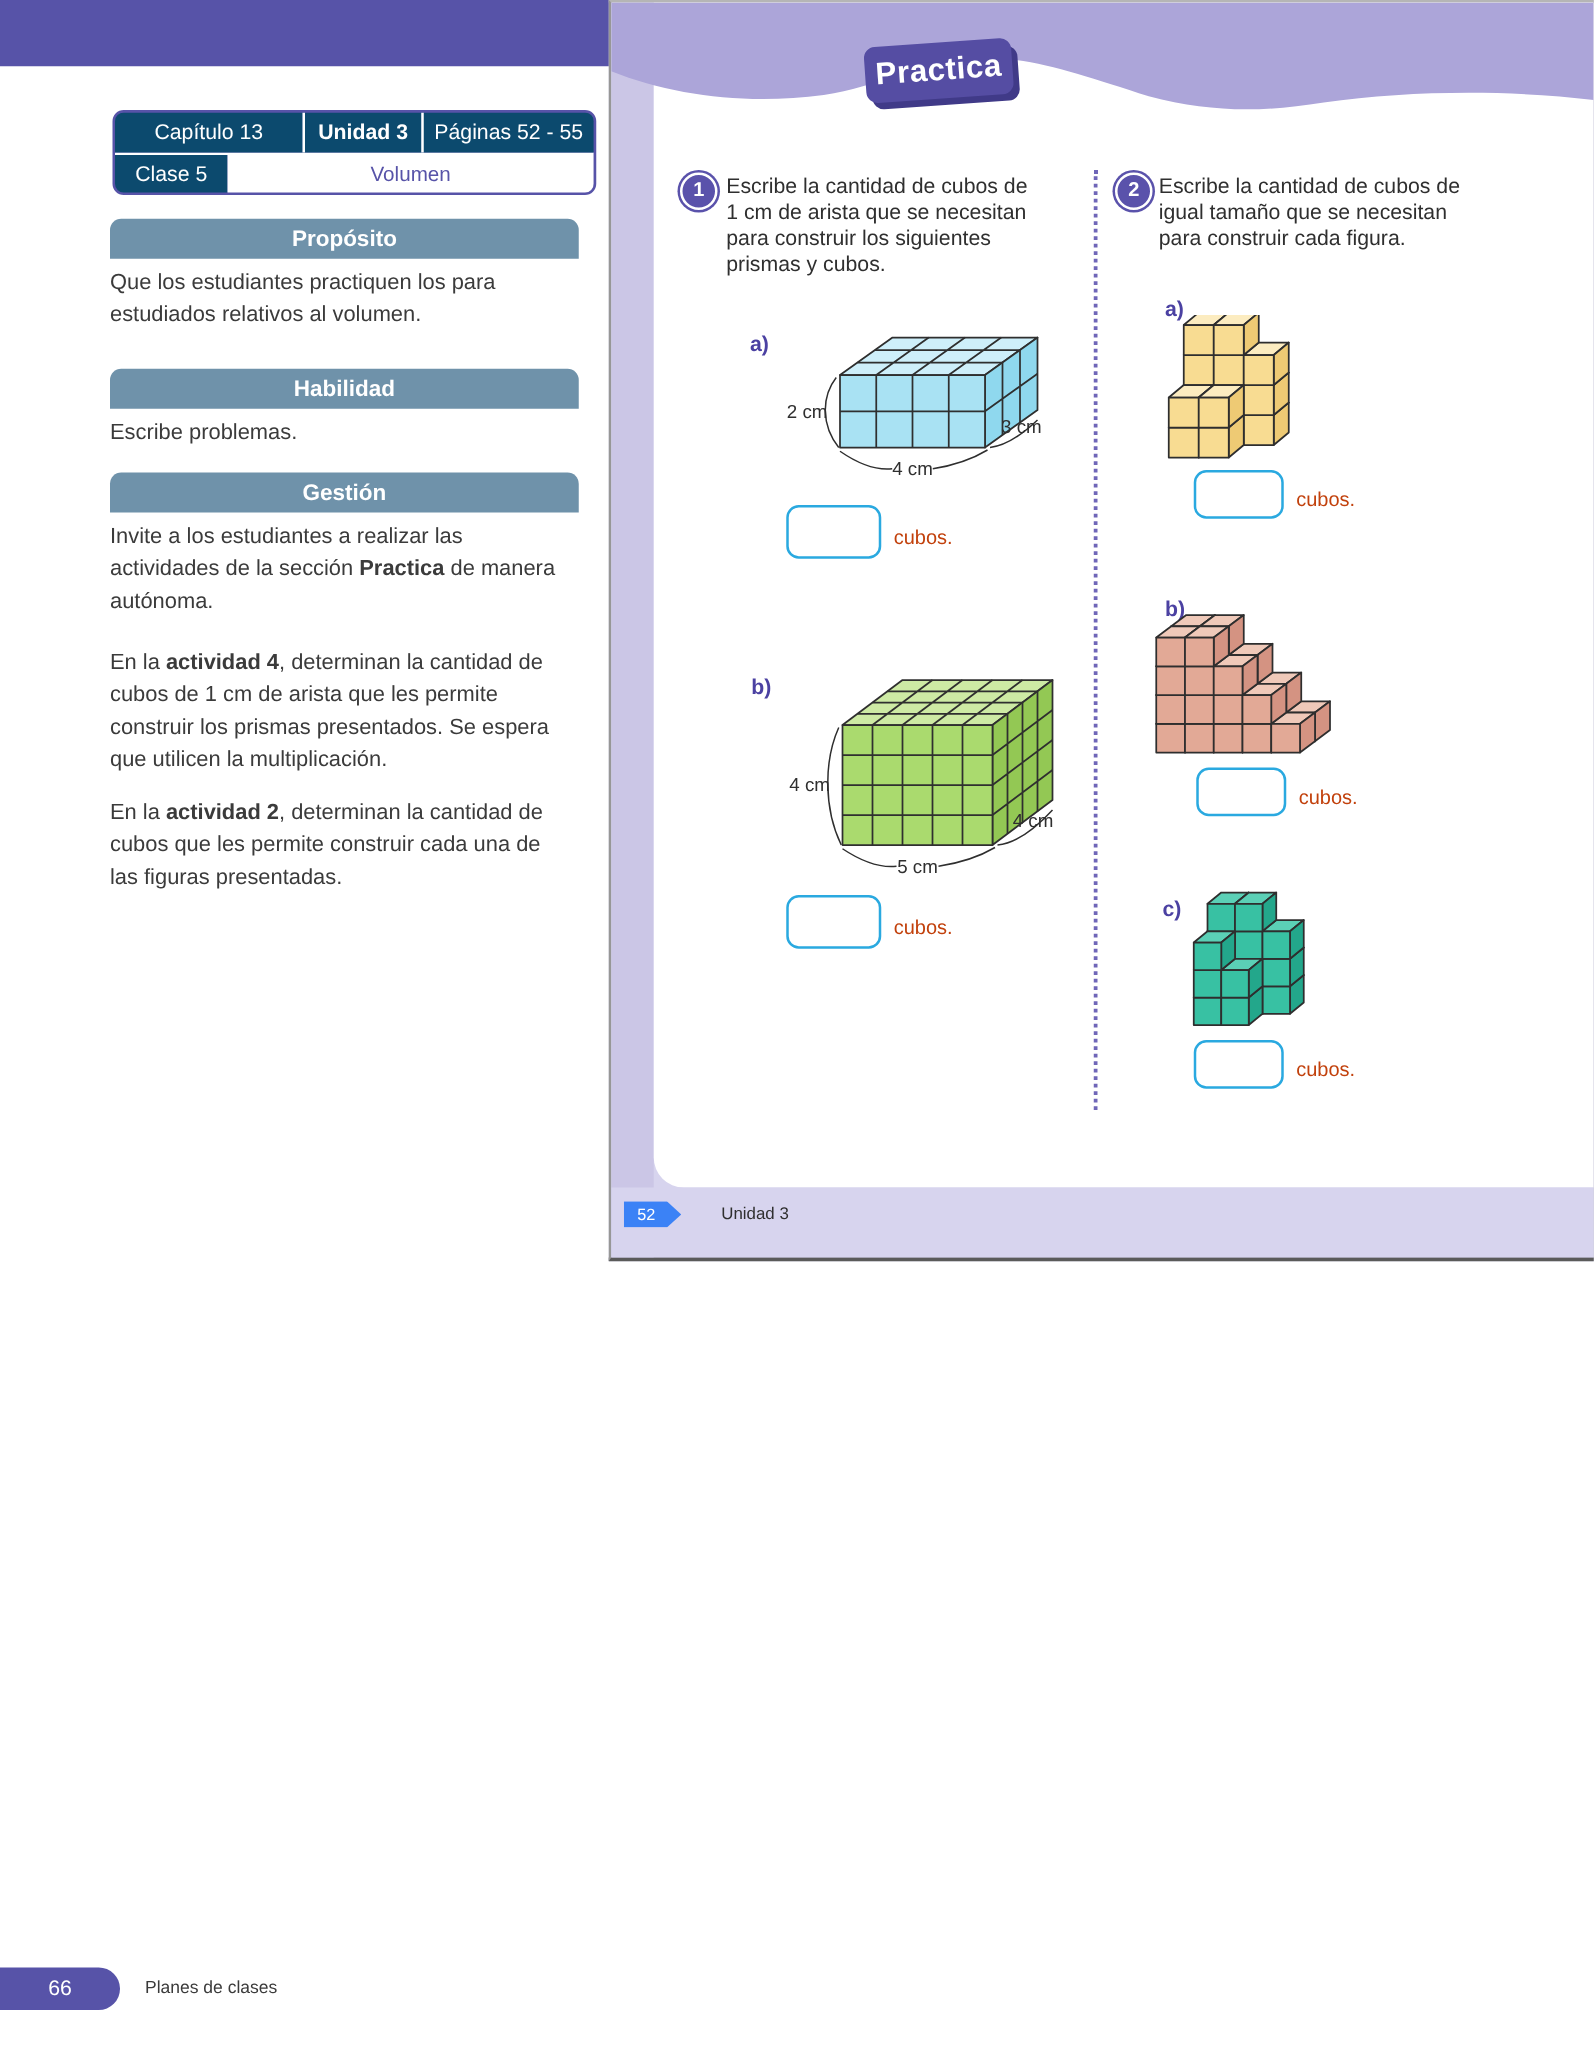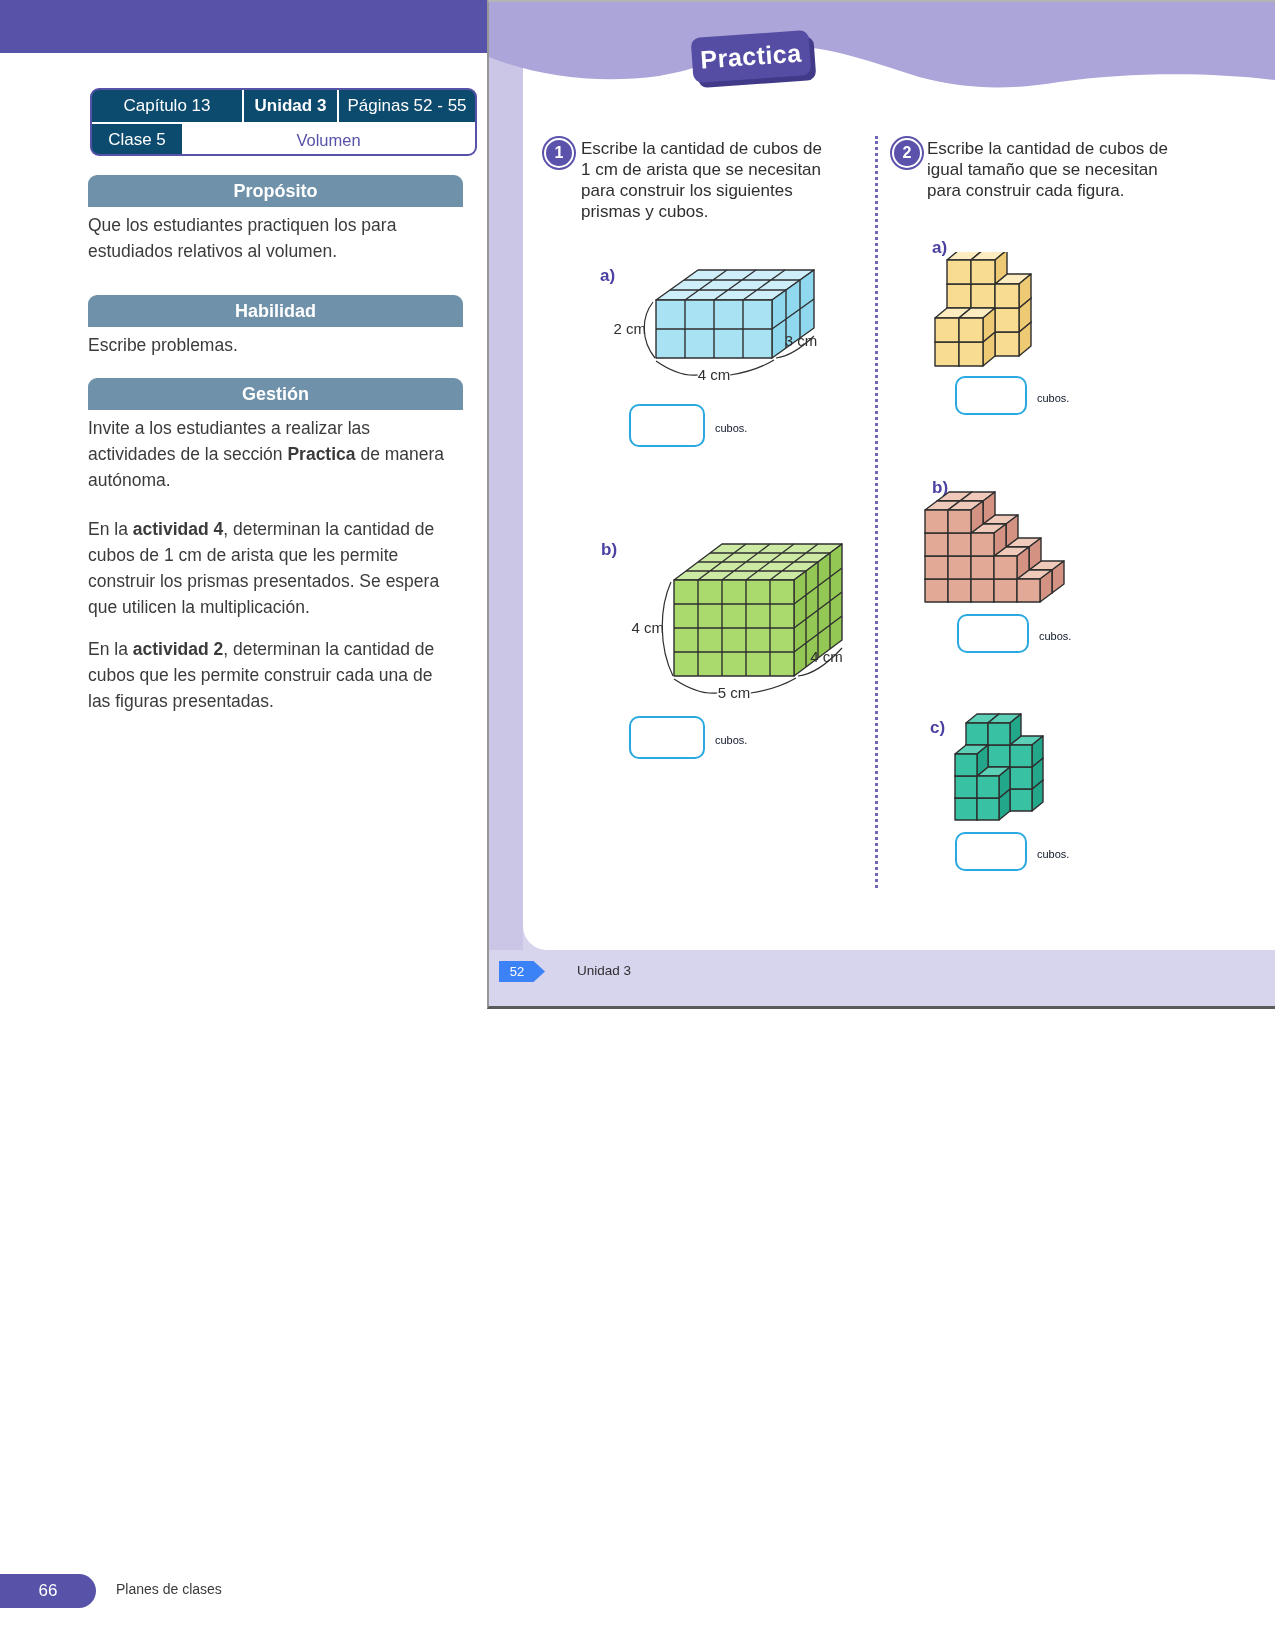--- a/index.html
+++ b/index.html
@@ -30,21 +30,21 @@
               transform:rotate(-4deg);}
   .badge{left:203px;top:32px;width:118px;height:45px;background:#554da3;border-radius:9px;
          transform:rotate(-4deg);display:flex;align-items:center;justify-content:center;
          color:#fff;font-weight:bold;font-size:25px;letter-spacing:.5px;}
   .numcircle{width:26px;height:26px;border-radius:50%;background:#5a52ab;border:2px solid #fff;
              box-shadow:0 0 0 2px #5a52ab;color:#fff;font-weight:bold;font-size:16px;
              display:flex;align-items:center;justify-content:center;}
   .instr{font-size:17px;line-height:21px;color:#2f2f2f;}
   .itemlabel{font-size:17px;font-weight:bold;color:#4b41a2;}
   .ansbox{border:2.5px solid #2aa9e0;border-radius:10px;background:#fff;box-sizing:border-box;}
-  .cubos{font-size:11px;color:#0f172a;text-align:center;}
+  .cubos{font-size:16px;color:#c2410c;text-align:center;}
   .divider{width:0;border-left:3px dotted #6f66b8;}
   .figsvg text{font-family:"Liberation Sans","DejaVu Sans",sans-serif;font-size:15px;fill:#2f2f2f;}
   .band{left:0;right:0;bottom:0;height:56px;background:#d7d4ee;}
   .pagebadge{left:10px;top:959px;width:46px;height:21px;background:#3b82f6;
              clip-path:polygon(0 0,75% 0,100% 50%,75% 100%,0 100%);
              color:#fff;font-size:13px;display:flex;align-items:center;justify-content:center;
              padding-right:10px;box-sizing:border-box;}
   .unitlabel{left:88px;top:961px;font-size:13.5px;color:#2f2f2f;}
   
   .footpill{left:0;top:1574px;width:96px;height:34px;background:#5753a8;border-radius:0 17px 17px 0;
@@ -86,21 +86,21 @@
   <svg class="abs wave" viewBox="0 0 786 112">
     <path d="M0,55 C50,75 110,82 170,74 C215,67 240,50 285,45 C330,41 370,56 430,75 C480,88 520,88 570,80 C640,70 720,70 786,78 L786,0 L0,0 Z" fill="#aca5d9"></path>
   </svg>
   <div class="abs badge-back"></div>
   <div class="abs badge">Practica</div>
 
   <div class="abs numcircle" style="left:55px;top:136px">1</div>
   <div class="abs instr" style="left:92px;top:136px;width:252px">Escribe la cantidad de cubos de 1 cm de arista que se necesitan para construir los siguientes prismas y cubos.</div>
 
   <div class="abs itemlabel" style="left:111px;top:264px">a)</div>
-  <div class="abs" style="left:94px;top:248px"><svg class="figsvg" width="240" height="148" viewBox="0 0 240 148">
+  <div class="abs" style="left:110px;top:248px"><svg class="figsvg" width="240" height="148" viewBox="0 0 240 148">
           <g stroke="#2f2f2f" stroke-width="1.4" stroke-linejoin="round">
             <path d="M73 50 l42 -30 h116 l-42 30 z" fill="#ceeffa"></path>
             <path d="M189 50 l42 -30 v58 l-42 30 z" fill="#8fd8ee"></path>
             <path d="M73 50 h116 v58 h-116 z" fill="#a9e2f3"></path>
             <path d="M102 50 V108 M102 50 l42 -30M131 50 V108 M131 50 l42 -30M160 50 V108 M160 50 l42 -30M73 79 H189 M189 79 l42 -30M87 40 h116 M203 40 v58M101 30 h116 M217 30 v58" fill="none"></path>
           </g>
           <g stroke="#2f2f2f" stroke-width="1.2" fill="none">
             <path d="M70 52 C58 67.4 58 90.6 72 108 M73 111 Q96.2 127 114.75999999999999 125 M147.24 125 Q172.76 121 191 110 M193 108 Q210 106 231 86"></path>
           </g>
           <text x="63" y="84" text-anchor="end">2 cm</text>

